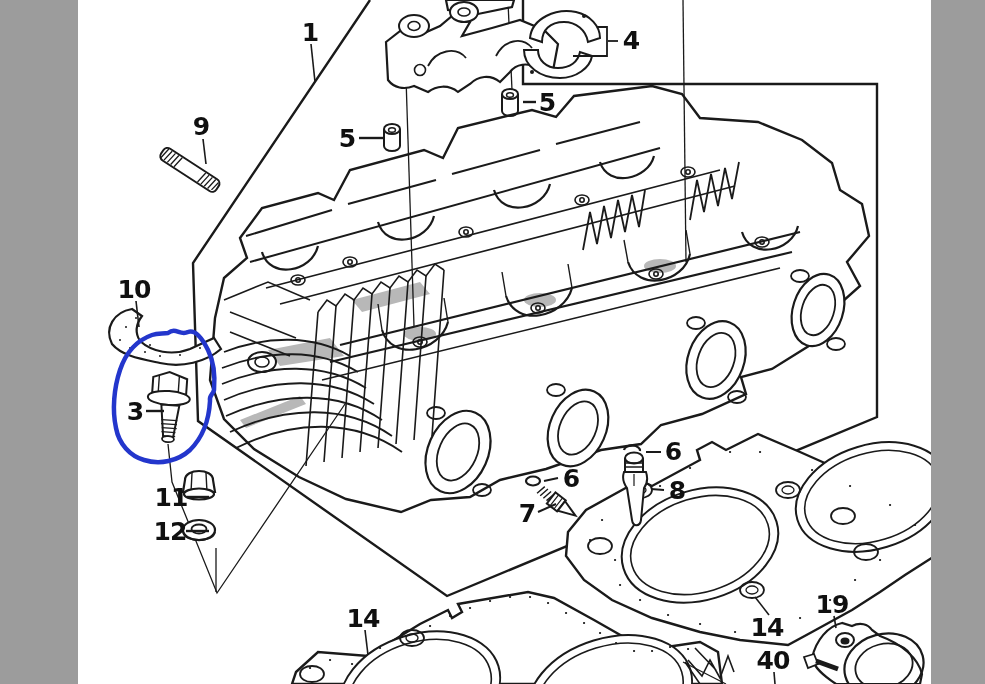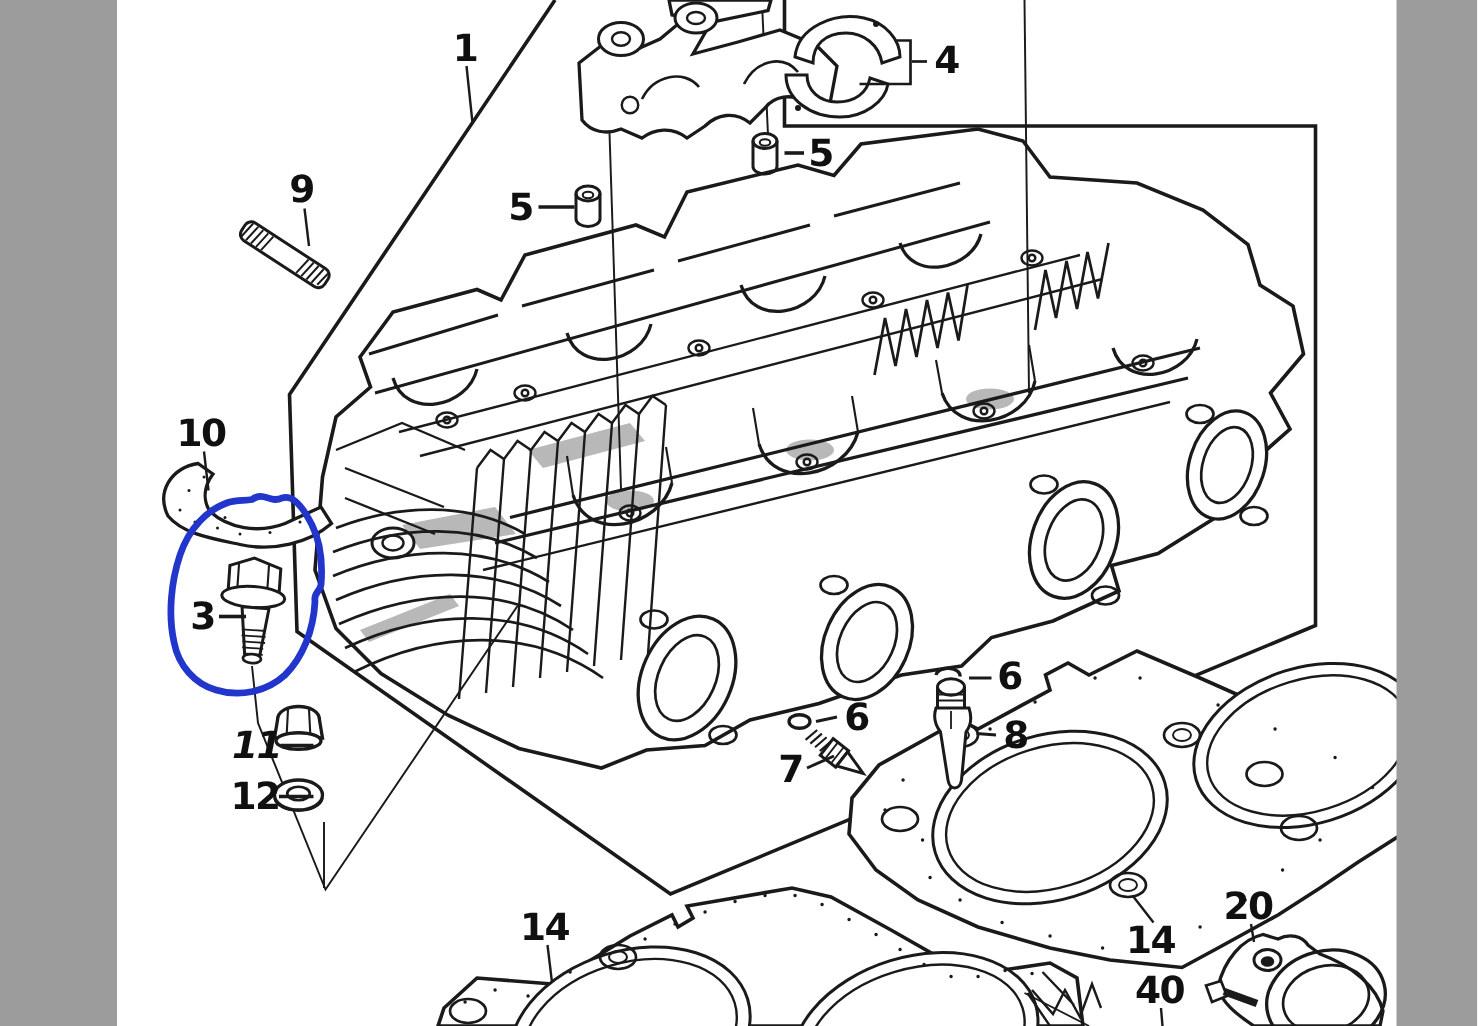--- a/index.html
+++ b/index.html
@@ -321,28 +321,28 @@
   <rect class="band" x="0" y="0" width="78" height="684"></rect>
   <rect class="band" x="931" y="0" width="54" height="684"></rect>
 </svg>
 
 <div id="labels">
 
 <span class="part-label" style="left: 310px; top: 32px;">1</span>
       <span class="part-label" style="left: 201px; top: 126px;">9</span>
       <span class="part-label" style="left: 118px; top: 289px; margin-left: 16px;">10</span>
       <span class="part-label" style="left: 135px; top: 411px;">3</span>
-      <span class="part-label" style="left: 171px; top: 497px; font-style: italic;">11</span>
+      <span class="part-label" style="left: 171px; top: 497px;">11</span>
       <span class="part-label" style="left: 170px; top: 531px;">12</span>
       <span class="part-label" style="left: 347px; top: 138px;">5</span>
       <span class="part-label" style="left: 547px; top: 102px;">5</span>
       <span class="part-label" style="left: 631px; top: 40px;">4</span>
       <span class="part-label" style="left: 571px; top: 478px;">6</span>
       <span class="part-label" style="left: 527px; top: 513px;">7</span>
       <span class="part-label" style="left: 673px; top: 451px;">6</span>
       <span class="part-label" style="left: 677px; top: 490px;">8</span>
       <span class="part-label" style="left: 363px; top: 618px;">14</span>
       <span class="part-label" style="left: 767px; top: 627px;">14</span>
-      <span class="part-label" style="left: 832px; top: 604px;">20</span>
+      <span class="part-label" style="left: 832px; top: 604px;">19</span>
       <span class="part-label" style="left: 773px; top: 660px;">40</span>
     </div>
 
 </div>
 
 </body></html>

